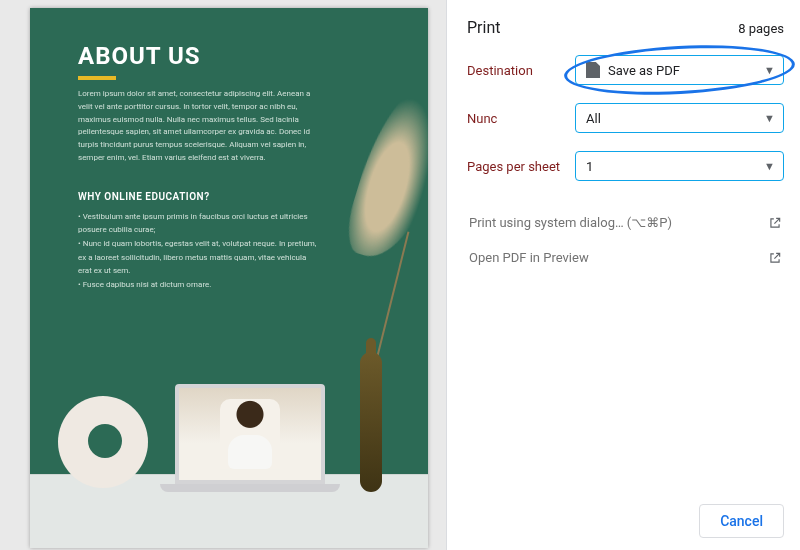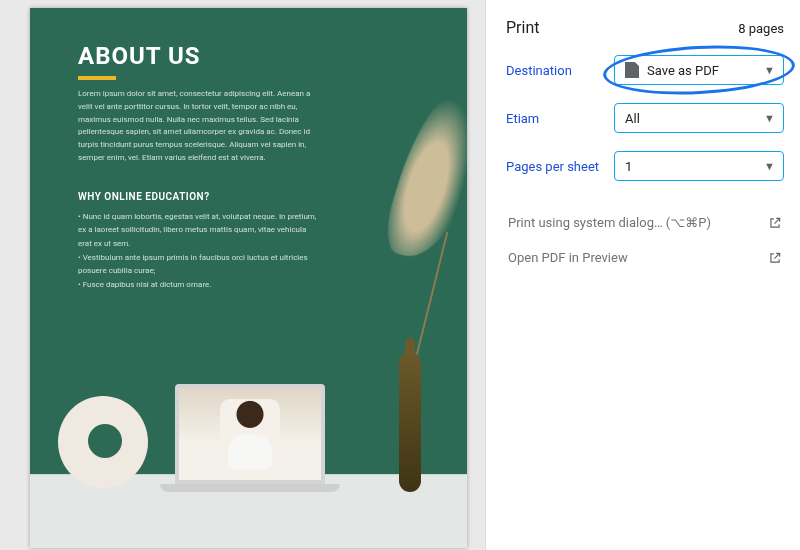--- a/index.html
+++ b/index.html
@@ -7,21 +7,21 @@
     font-family: -apple-system, BlinkMacSystemFont, "Segoe UI", Roboto, Arial, sans-serif;
     width: 800px;
     height: 550px;
     background: #fff;
     display: flex;
     overflow: hidden;
   }
 
   
   .preview-pane {
-    width: 485px;
+    width: 446px;
     height: 100%;
     background: #e9e9e9;
     padding: 8px 18px 8px 30px;
     overflow: hidden;
   }
   .page {
     width: 100%;
     height: 540px;
     background: #2c6a55;
     color: #e7efeb;
@@ -189,21 +189,21 @@
   }
   .panel-title { font-size: 16px; font-weight: 400; color:#202124; }
   .page-count { font-size: 13px; color: #202124; }
 
   .row {
     display: flex;
     align-items: center;
     margin-bottom: 18px;
     min-height: 30px;
   }
-  .row-label { width: 108px; color:#1d4ed8; font-size:13px; }
+  .row-label { width: 108px; color:#7f1d1d; font-size:13px; }
   .select {
     flex: 1;
     height: 30px;
     border: 1px solid #0ea5e9;
     background:#fff;
     border-radius: 4px;
     display: flex;
     align-items: center;
     gap: 8px;
     padding: 0 8px 0 10px;
@@ -282,22 +282,22 @@
 <div class="preview-pane">
   <div class="page">
     <div class="page-inner">
       <div class="h1">ABOUT US</div>
       <div class="accent"></div>
 
       <div class="body-text">Lorem ipsum dolor sit amet, consectetur adipiscing elit. Aenean a velit vel ante porttitor cursus. In tortor velit, tempor ac nibh eu, maximus euismod nulla. Nulla nec maximus tellus. Sed lacinia pellentesque sapien, sit amet ullamcorper ex gravida ac. Donec id turpis tincidunt purus tempus scelerisque. Aliquam vel sapien in, semper enim, vel. Etiam varius eleifend est at viverra.</div>
 
       <div class="h3">WHY ONLINE EDUCATION?</div>
       <ul class="bullets">
+        <li>Vestibulum ante ipsum primis in faucibus orci luctus et ultricies posuere cubilia curae;</li>
         <li>Nunc id quam lobortis, egestas velit at, volutpat neque. In pretium, ex a laoreet sollicitudin, libero metus mattis quam, vitae vehicula erat ex ut sem.</li>
-        <li>Vestibulum ante ipsum primis in faucibus orci luctus et ultricies posuere cubilia curae;</li>
         <li>Fusce dapibus nisi at dictum ornare.</li>
       </ul>
     </div>
 
     <div class="desk">
       <div class="pampas-stem"></div>
       <div class="pampas-head"></div>
       <div class="shelf"></div>
       <div class="vase-donut"></div>
       <div class="laptop">
@@ -324,21 +324,21 @@
     <div class="row-label">Destination</div>
     <div class="select" style="position:relative;">
       <span class="doc-ico"></span>
       <span>Save as PDF</span>
       <span class="chev">▼</span>
       <span class="circle-annot"></span>
     </div>
   </div>
 
   <div class="row">
-    <div class="row-label">Etiam</div>
+    <div class="row-label">Nunc</div>
     <div class="select">
       <span>All</span>
       <span class="chev">▼</span>
     </div>
   </div>
 
   <div class="row">
     <div class="row-label">Pages per sheet</div>
     <div class="select">
       <span>1</span>
@@ -366,15 +366,18 @@
         <path d="M14 4h6v6"></path>
           <path d="M20 4l-9 9"></path>
           <path d="M19 14v5H5V5h5"></path>
       </svg>
     </span>
   </div>
 
   <div class="panel-spacer"></div>
 
   <div class="footer">
+    <div class="btn btn-cancel">
+      <span>Cancel</span>
+    </div>
   </div>
 
 </div>
 
 </body></html>

